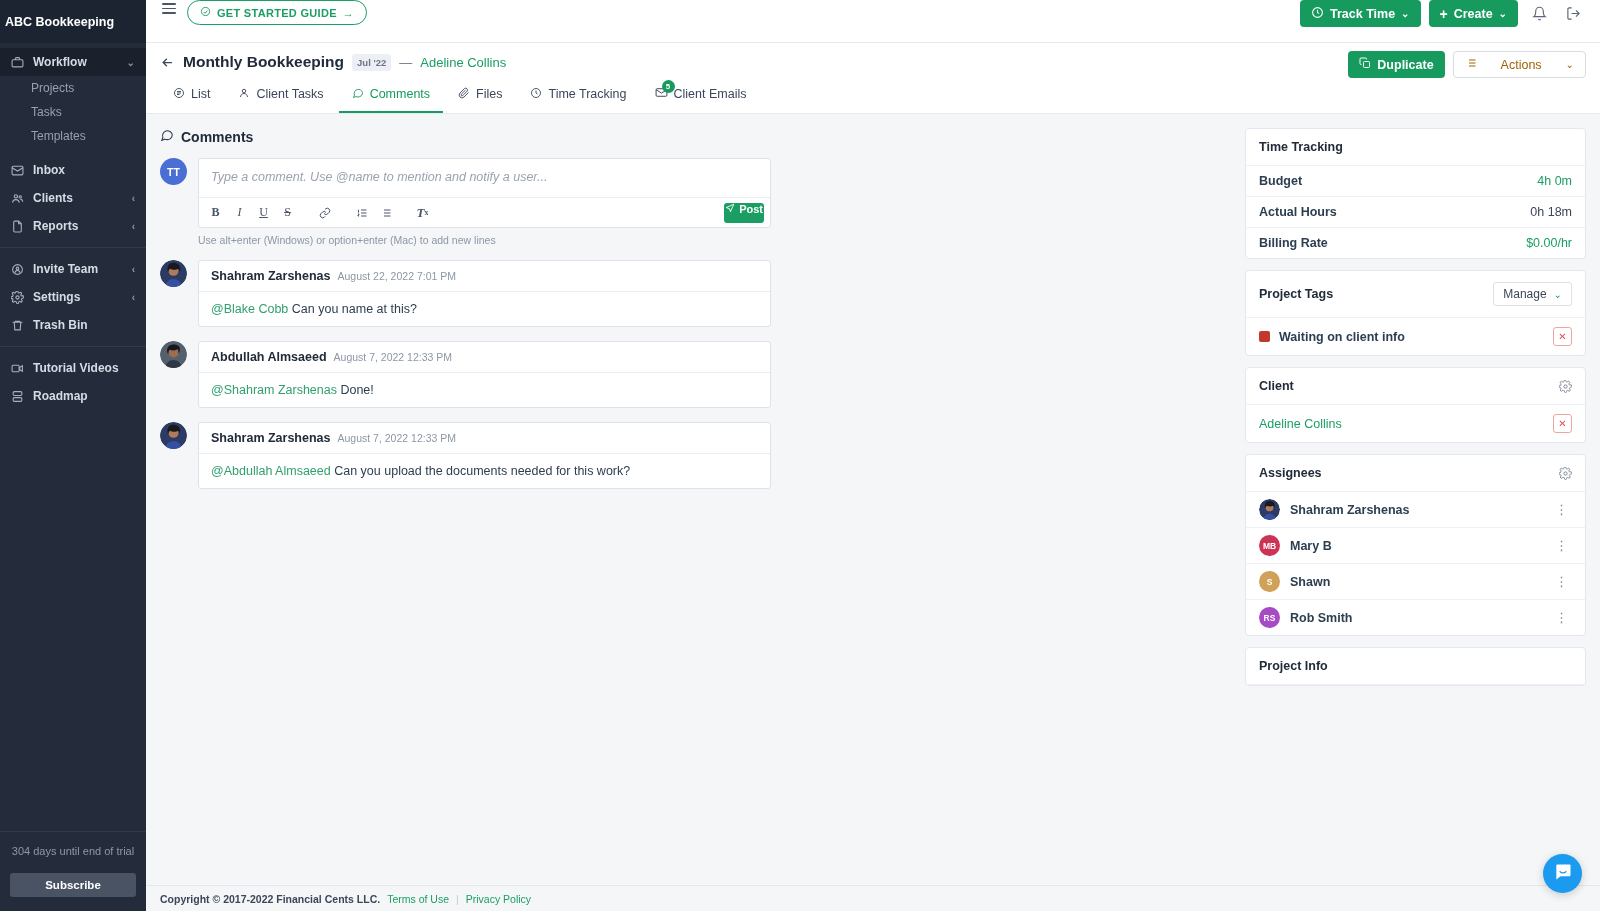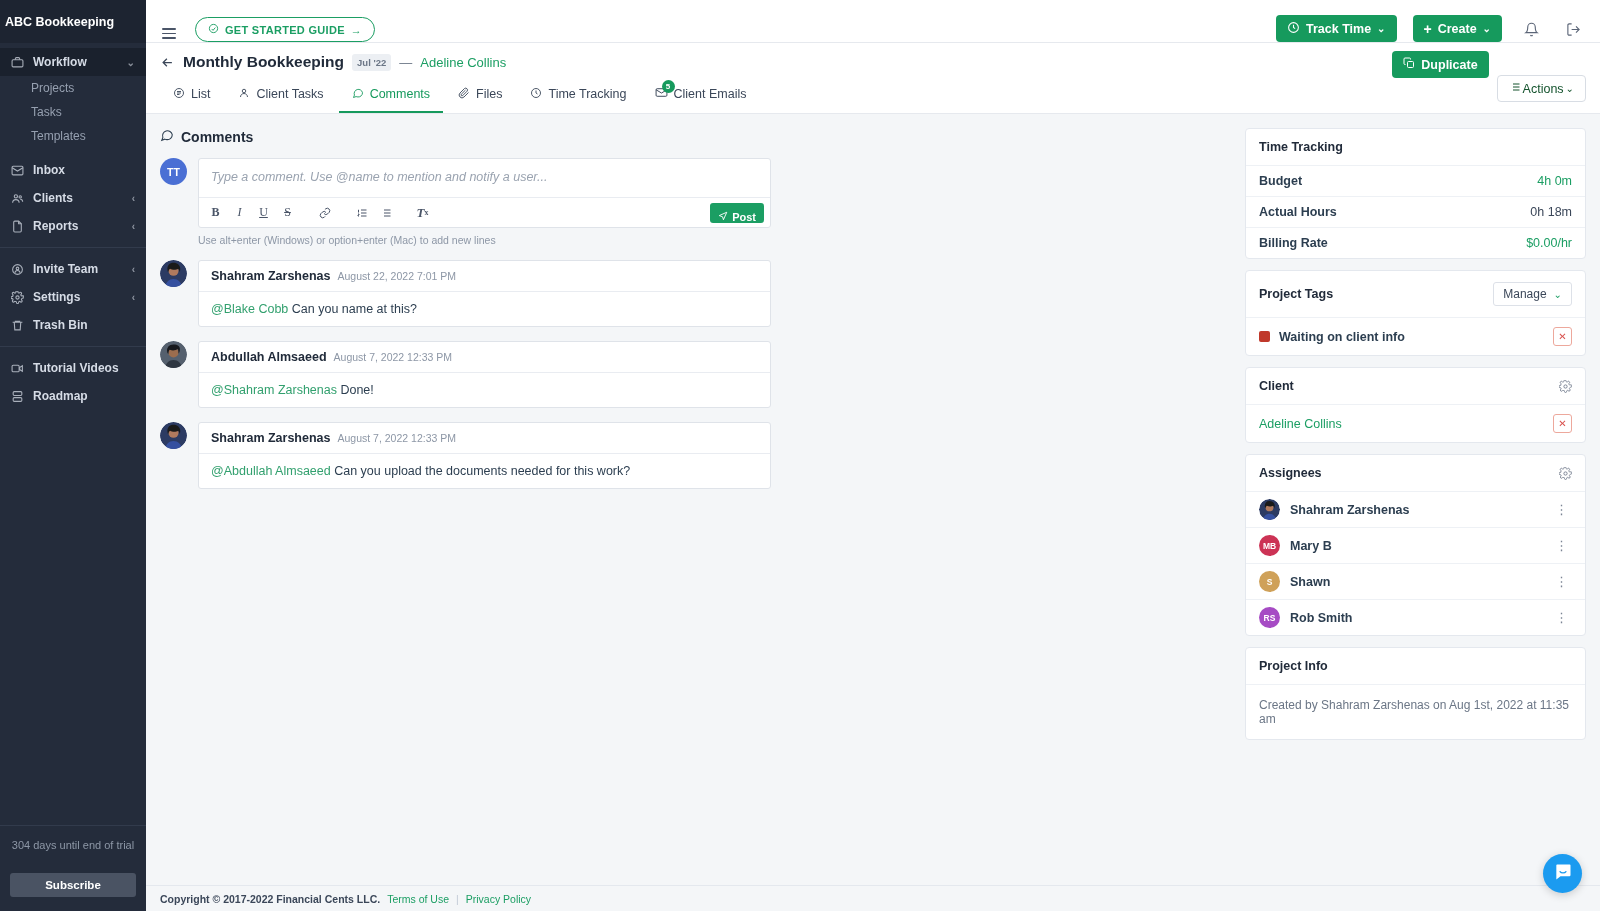--- a/index.html
+++ b/index.html
@@ -63,21 +63,21 @@
     align-items: center;
     font-size: 12px;
     color: #96a0b0;
     cursor: pointer;
   }
   .nav-sep { height: 1px; background: #323b4c; margin: 7px 0; }
   .trial-text {
     text-align: center;
     font-size: 11px;
     color: #8d97a6;
-    padding: 6px 0 22px;
+    padding: 6px 0 16px;
   }
   .subscribe-btn {
     margin: 0 10px 14px;
     height: 24px;
     background: #4a5363;
     color: #fff;
     font-weight: bold;
     font-size: 11.5px;
     border: none;
     border-radius: 3px;
@@ -87,23 +87,23 @@
   .sidebar-spacer { flex: 1; }
 
   
   .main { flex: 1; display: flex; flex-direction: column; min-width: 0; background: #f4f6f8; }
 
   .topbar {
     height: 43px;
     background: #fff;
     border-bottom: 1px solid #e6e9ee;
     display: flex;
-    align-items: flex-end;
+    align-items: flex-start;
     padding: 0 14px 0 13px;
-    gap: 16px;
+    gap: 8px;
   }
   .hamburger { display: flex; flex-direction: column; gap: 3px; cursor: pointer; padding: 3px; }
   .hamburger span { display: block; width: 14px; height: 1.6px; background: #4a5568; border-radius: 1px; }
   .gsg-btn {
     display: inline-flex; align-items: center; gap: 6px;
     border: 1px solid #1b9e63;
     color: #1b9e63;
     background: #fff;
     border-radius: 16px;
     height: 25px;
@@ -137,25 +137,25 @@
   .proj-title { font-size: 15.5px; font-weight: bold; color: #212b3a; }
   .period-badge {
     background: #eceff3; color: #6b7686;
     font-size: 9.5px; font-weight: bold;
     border-radius: 3px; padding: 3px 5px;
   }
   .dash { color: #6b7686; font-size: 13px; }
   .client-link { color: #1b9e63; font-size: 13px; cursor: pointer; }
   .proj-actions { position: absolute; right: 14px; top: 8px; display: flex; gap: 8px; }
   .btn-outline {
-    display: inline-flex; align-items: center; gap: 2px;
-    background: #fff; color: #14532d;
+    display: inline-flex; align-items: center; gap: 24px;
+    background: #fff; color: #a16207;
     border: 1px solid #d8dde4; border-radius: 4px;
     height: 27px; padding: 0 11px;
-    font-size: 12.5px; cursor: pointer; font-family: inherit; margin-top: 24px;
+    font-size: 12.5px; cursor: pointer; font-family: inherit;
   }
 
   .tabs { display: flex; gap: 2px; margin-top: 9px; }
   .tab {
     display: inline-flex; align-items: center; gap: 6px;
     padding: 6px 13px 9px 13px;
     font-size: 12.5px;
     color: #3b4759;
     cursor: pointer;
     border-bottom: 2px solid transparent;
@@ -201,23 +201,23 @@
     padding: 4px 6px; height: 30px;
   }
   .tb-btn {
     width: 21px; height: 21px;
     display: inline-flex; align-items: center; justify-content: center;
     color: #4a5568; cursor: pointer; font-size: 12px;
   }
   .tb-gap { width: 10px; }
   .tb-spacer { flex: 1; }
   .post-btn {
-    display: inline-flex; align-items: flex-end; gap: 4px;
+    display: inline-flex; align-items: flex-start; gap: 4px;
     background: #1b9e63; color: #fff; border: none;
-    border-radius: 3px; height: 20px; padding: 0 8px;
+    border-radius: 3px; height: 20px; padding: 0 1px;
     font-size: 11px; font-weight: bold; cursor: pointer; font-family: inherit;
   }
   .composer-hint { font-size: 10.5px; color: #8d97a6; margin-top: 6px; }
 
   .comment-row { display: flex; gap: 11px; margin-top: 14px; align-items: flex-start; }
   .comment-card {
     flex: 1; max-width: 573px;
     background: #fff; border: 1px solid #dfe3e9; border-radius: 3px;
   }
   .comment-head {
@@ -799,21 +799,20 @@
             <span class="assignee-left">
               <span class="av" style="background:#a64bc4">RS</span>
               <span class="assignee-name">Rob Smith</span>
             </span>
             <span class="kebab">⋮</span>
           </div>
         </div>
 
         <div class="card">
           <div class="card-head">Project Info</div>
-          <div class="info-body">Created by Shahram Zarshenas on Aug 1st, 2022 at 11:35 am</div>
         </div>
       </div>
     </div>
 
     <div class="footer">
       <b>Copyright © 2017-2022 Financial Cents LLC.</b>
       <a>Terms of Use</a>
       <span class="sep">|</span>
       <a>Privacy Policy</a>
     </div>

